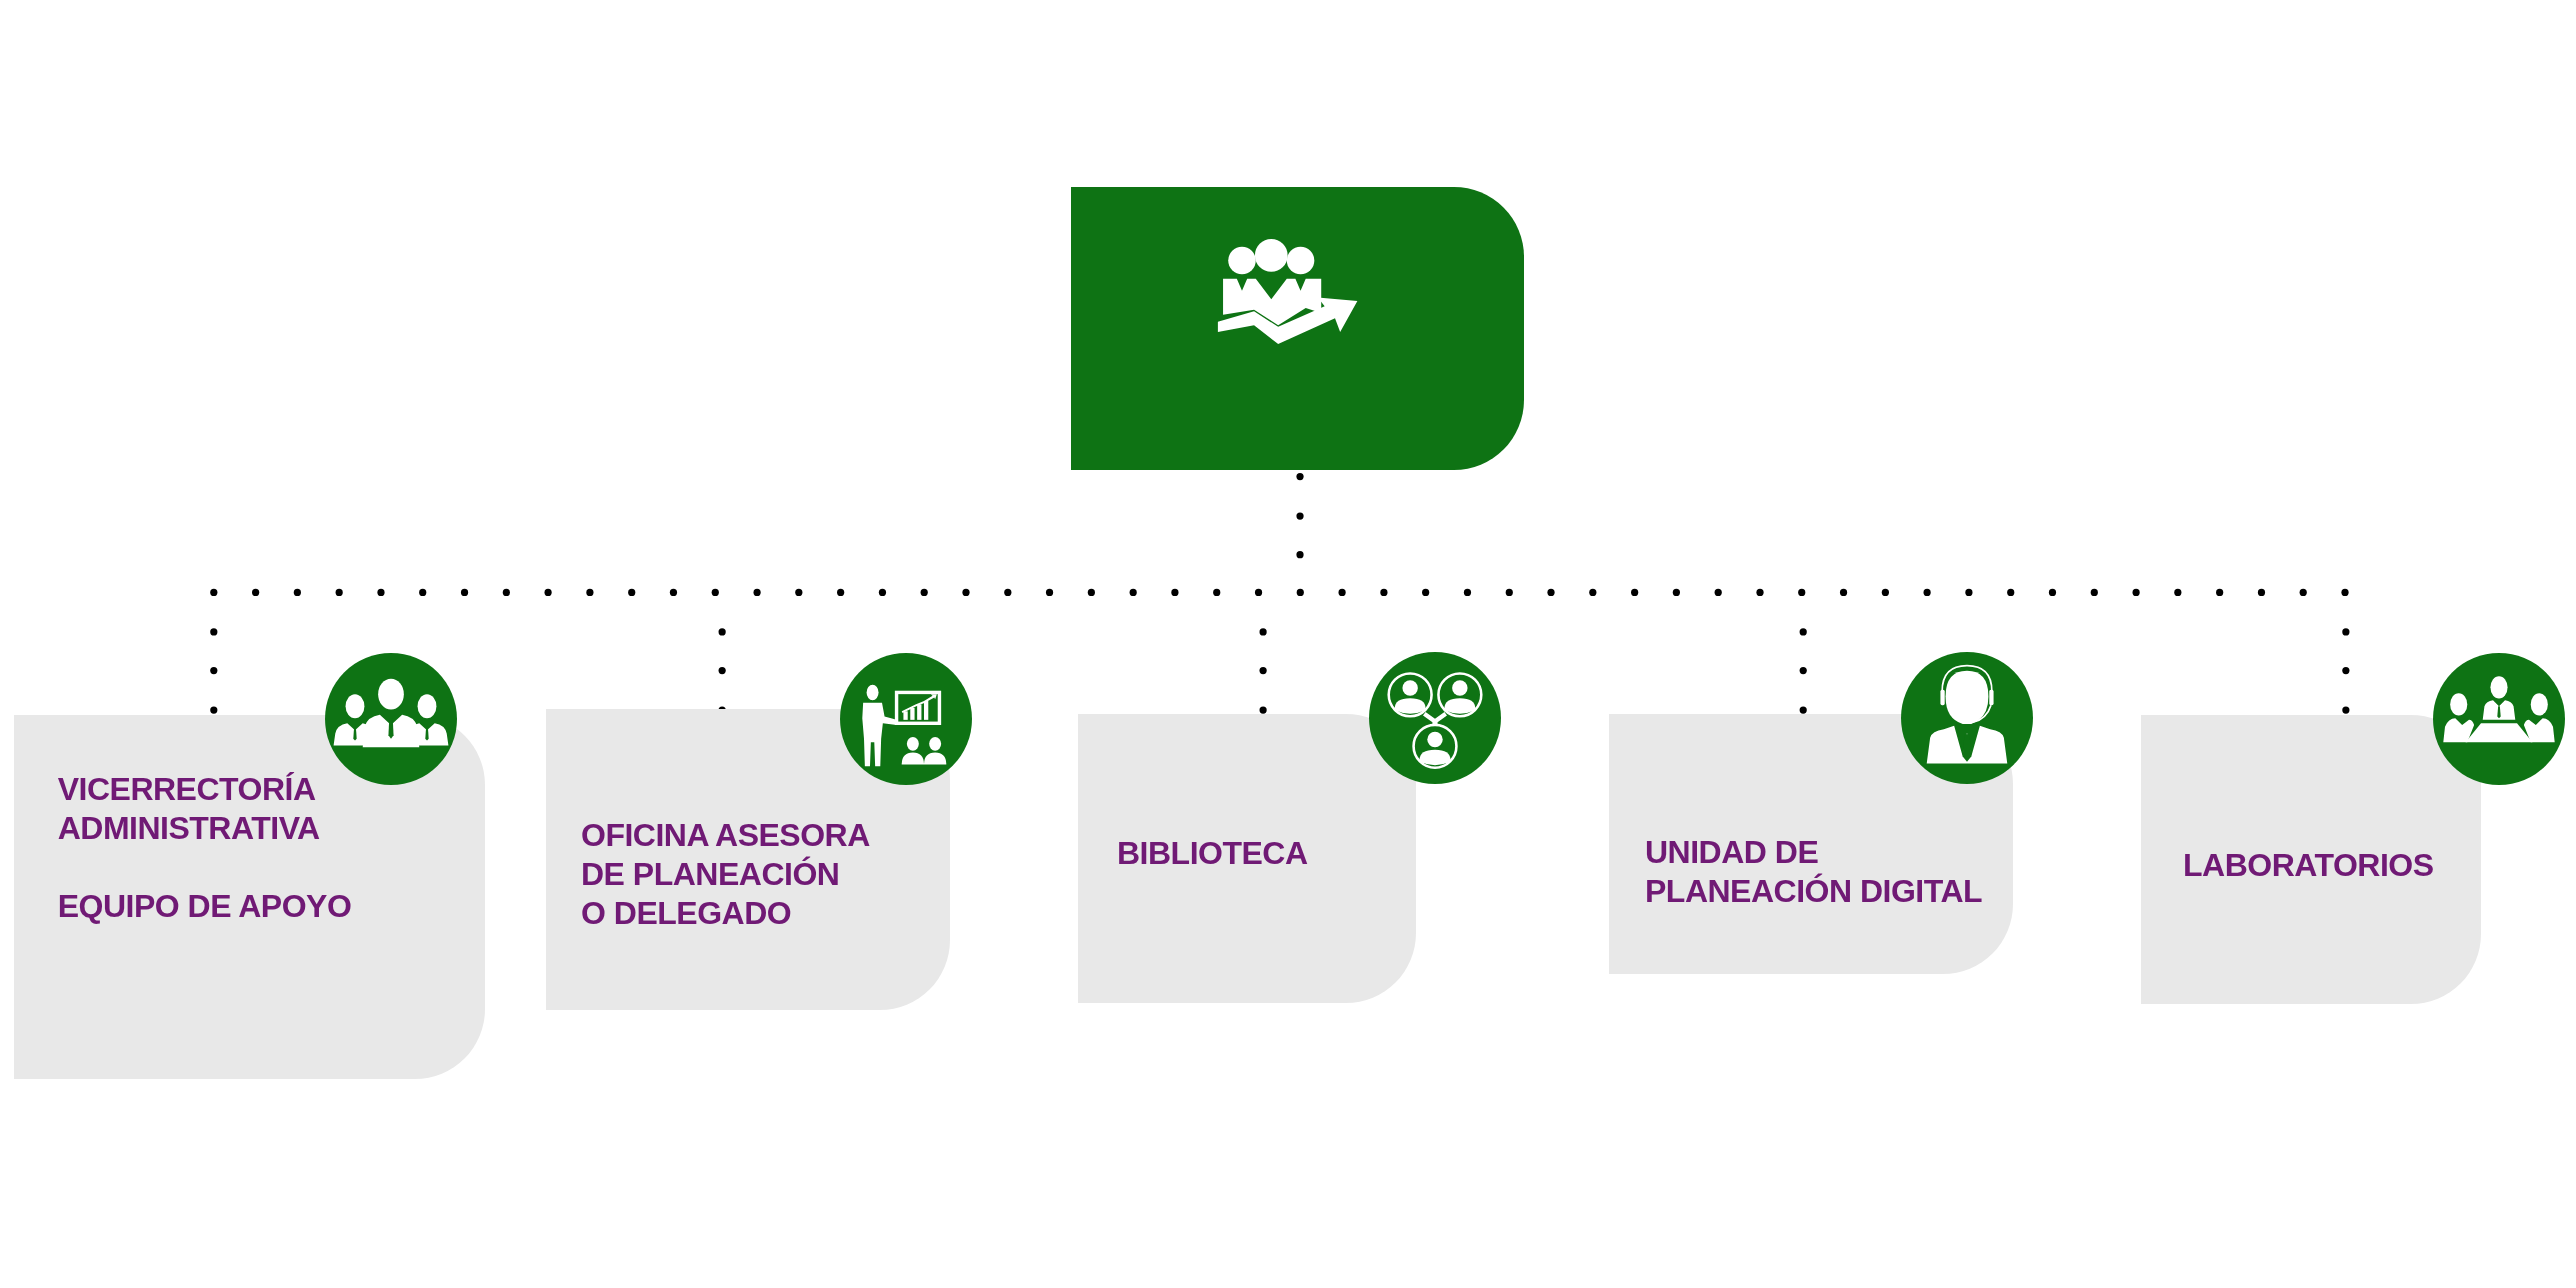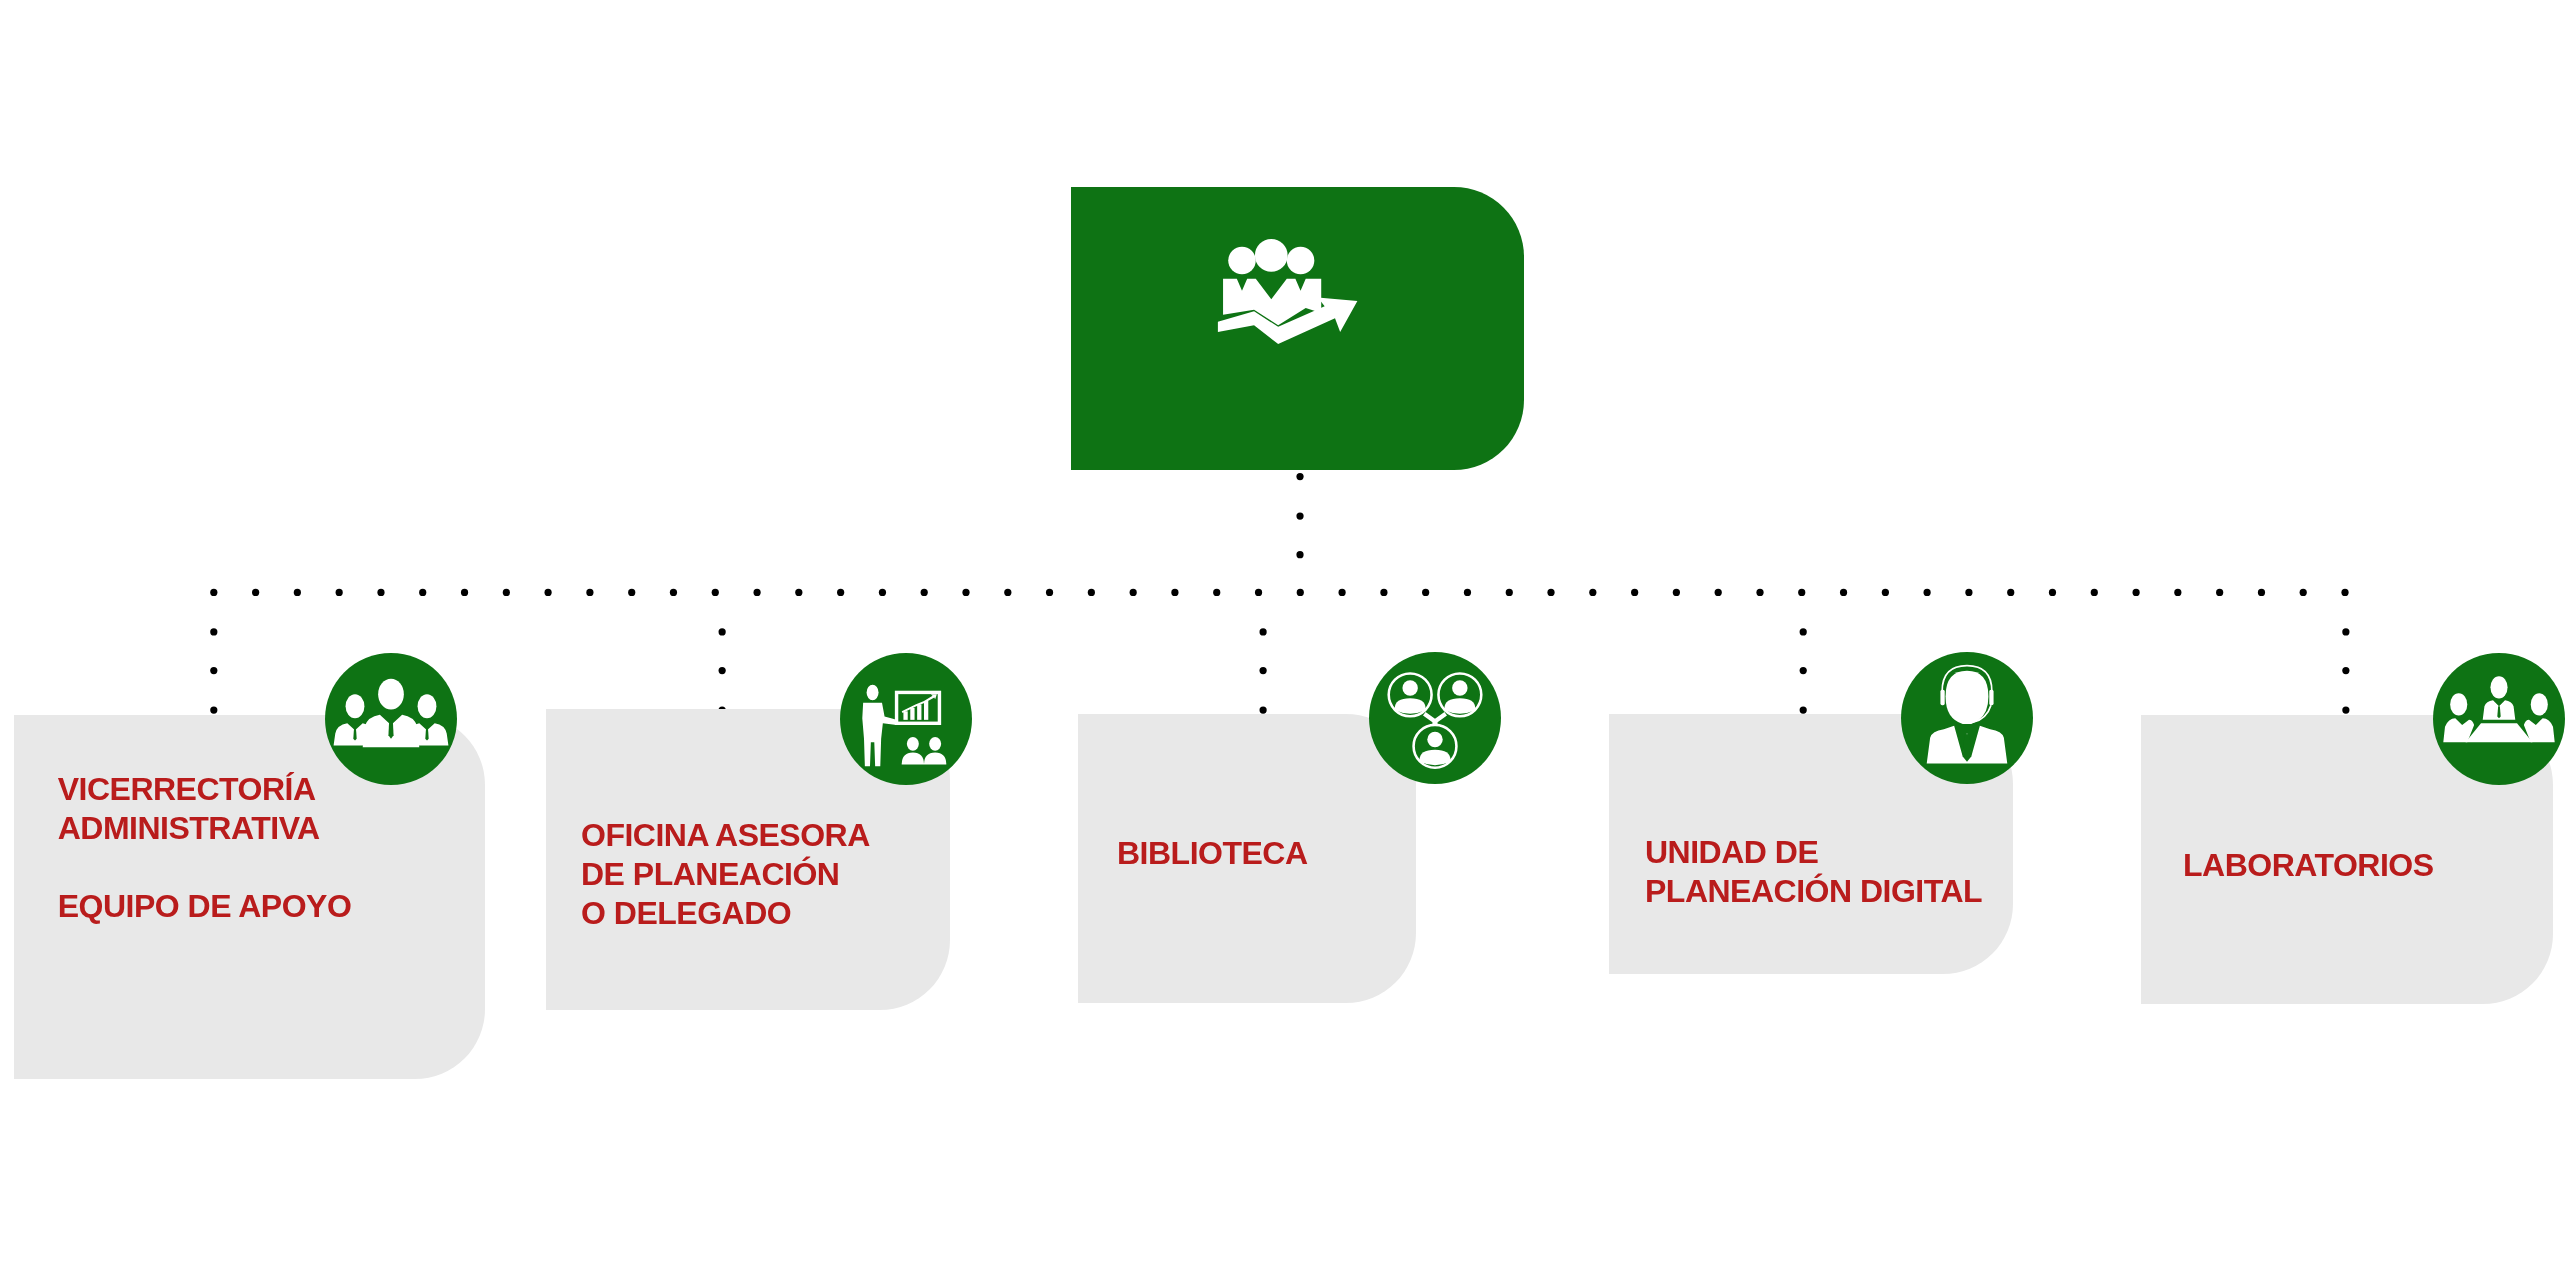--- a/index.html
+++ b/index.html
@@ -48,21 +48,21 @@
       letter-spacing: -0.4px;
       white-space: nowrap;
     }
     .child-box {
       position: absolute;
       background: #e8e8e8;
       border-radius: 0 70px 70px 0;
     }
     .child-text {
       position: absolute;
-      color: #b91c1c;
+      color: #701a75;
       font-size: 32px;
       font-weight: bold;
       line-height: 39px;
       letter-spacing: -0.5px;
       white-space: nowrap;
     }
     .child-text .gap {
       display: block;
       height: 39px;
     }
@@ -268,21 +268,21 @@
     <g fill="none" stroke="#ffffff" stroke-width="2">
       <path d="M48 46 Q48 16 77 16 Q106 16 106 46"></path>
       <path d="M105 62 Q100 78 84 82"></path>
     </g>
     <g fill="#0e7314">
       <path d="M74 96 L80 96 L82 122 L77 128 L72 122 Z"></path>
     </g>
   </svg>
 </div>
 
-<div class="child-box" style="left:2141px; top:715px; width:412px; height:289px;">
+<div class="child-box" style="left:2141px; top:715px; width:340px; height:289px;">
   <div class="child-text" style="left:42px; top:131px;">
     <span style="display:block">LABORATORIOS</span>
   </div>
 </div>
 <div class="badge" style="left:2433px; top:653px;">
   <svg viewBox="0 0 154 154">
     <g fill="#ffffff">
       <ellipse cx="77" cy="40" rx="10" ry="13"></ellipse>
       <path d="M58 78 L60 62 Q62 56 70 55 L77 62 L84 55 Q92 56 94 62 L96 78 Z"></path>
       <ellipse cx="30" cy="60" rx="10" ry="13"></ellipse>

